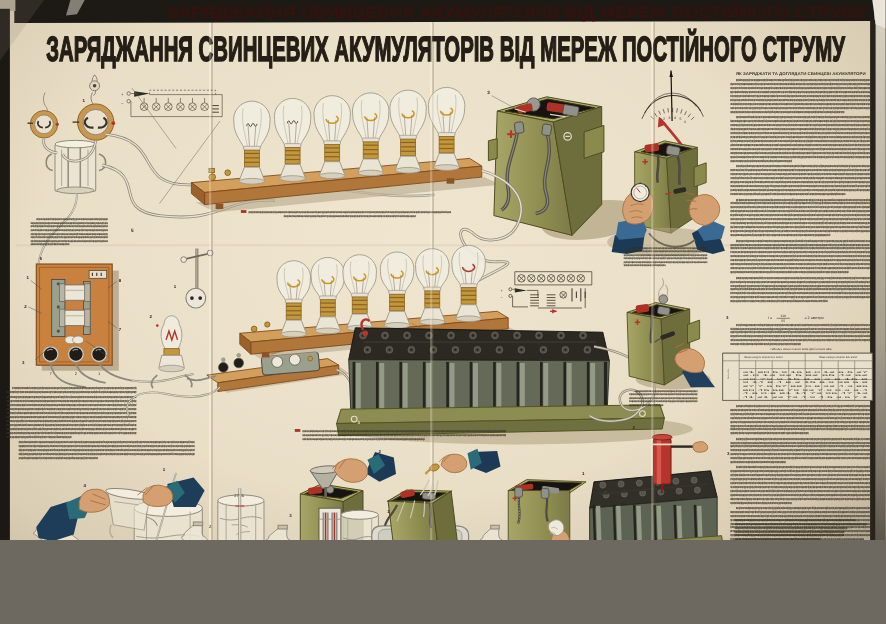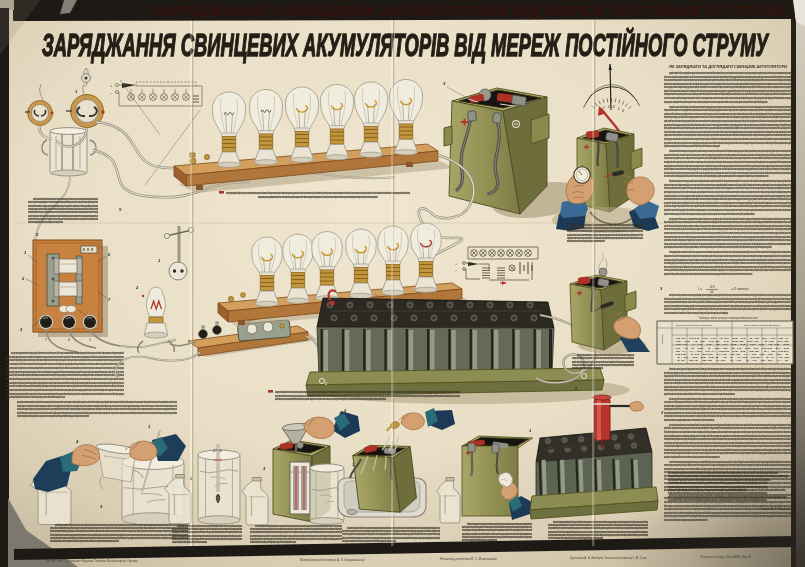--- a/index.html
+++ b/index.html
@@ -1,14 +1,14 @@
 <!DOCTYPE html>
 <html><head><meta charset="utf-8"><style>
 html,body{margin:0;padding:0;background:#6e6960;} *{font-family:"Liberation Sans",sans-serif;}
-#poster{position:relative;width:805px;height:567px;overflow:hidden;font-style:italic;}
+#poster{position:relative;width:805px;height:491px;overflow:hidden;}
 </style></head><body>
 <div id="poster">
 <svg width="805" height="567" viewBox="0 0 805 567">
 <defs>
 <radialGradient id="vig" cx="46%" cy="38%" r="75%">
  <stop offset="0%" stop-color="#f0e6cf"></stop>
           <stop offset="55%" stop-color="#e9dec6"></stop>
  <stop offset="82%" stop-color="#d9cdb3"></stop>
           <stop offset="100%" stop-color="#c3b79c"></stop>
 </radialGradient>

